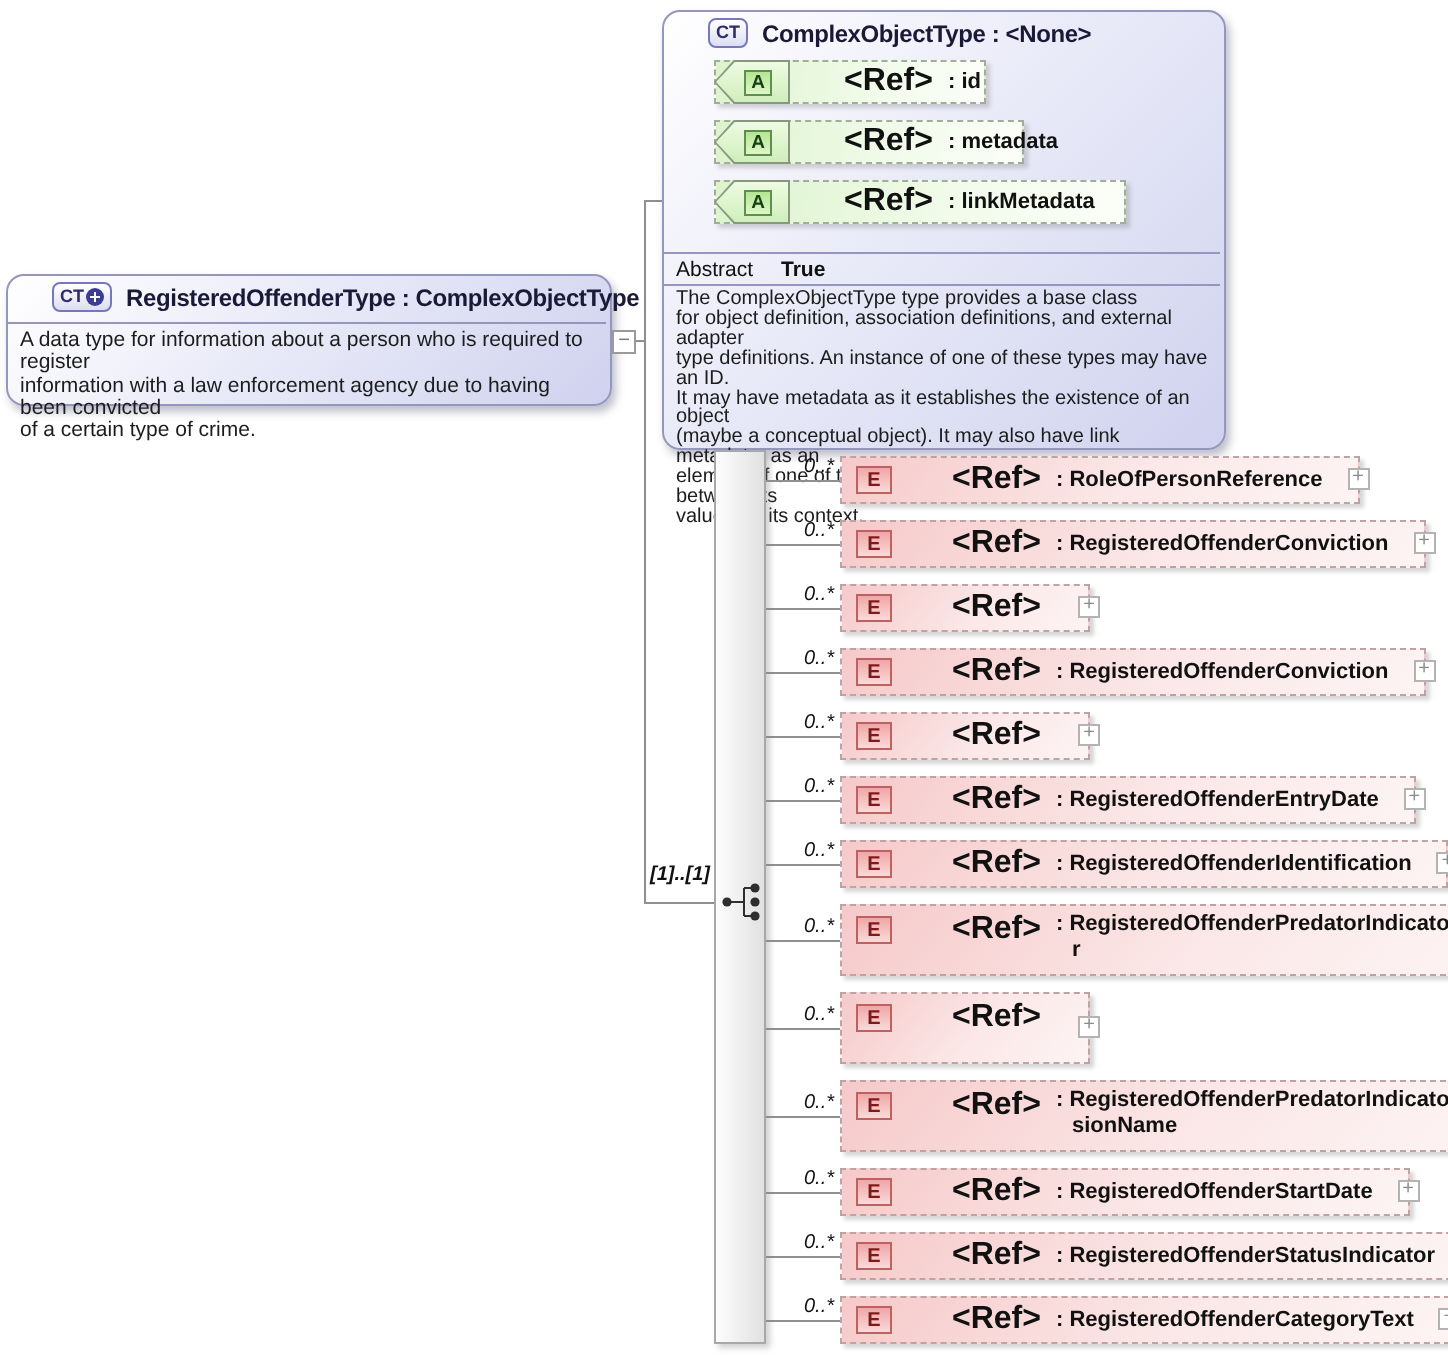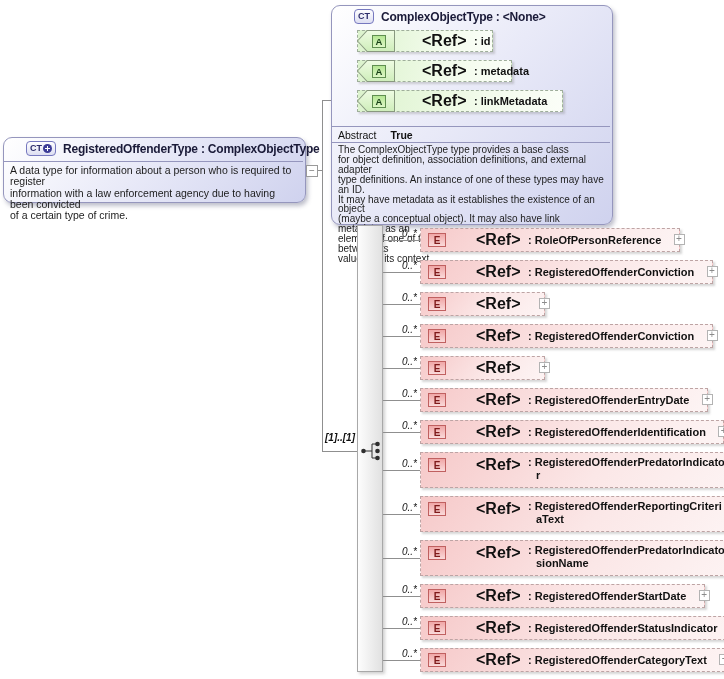--- a/index.html
+++ b/index.html
@@ -251,22 +251,20 @@
 r</span>
       <span class="plus"></span>
     </div>
   </div>
   <div class="el-row r2" style="top:496px;">
     <div class="conn"></div>
     <div class="card">0..*</div>
     <div class="el-box">
       <span class="e-icon">E</span>
       <span class="refcell">&lt;Ref&gt;</span>
-      <span class="ename">: RegisteredOffenderReportingCriteri
-aText</span>
       <span class="plus"></span>
     </div>
   </div>
   <div class="el-row r2" style="top:540px;">
     <div class="conn"></div>
     <div class="card">0..*</div>
     <div class="el-box">
       <span class="e-icon">E</span>
       <span class="refcell">&lt;Ref&gt;</span>
       <span class="ename">: RegisteredOffenderPredatorIndicato

